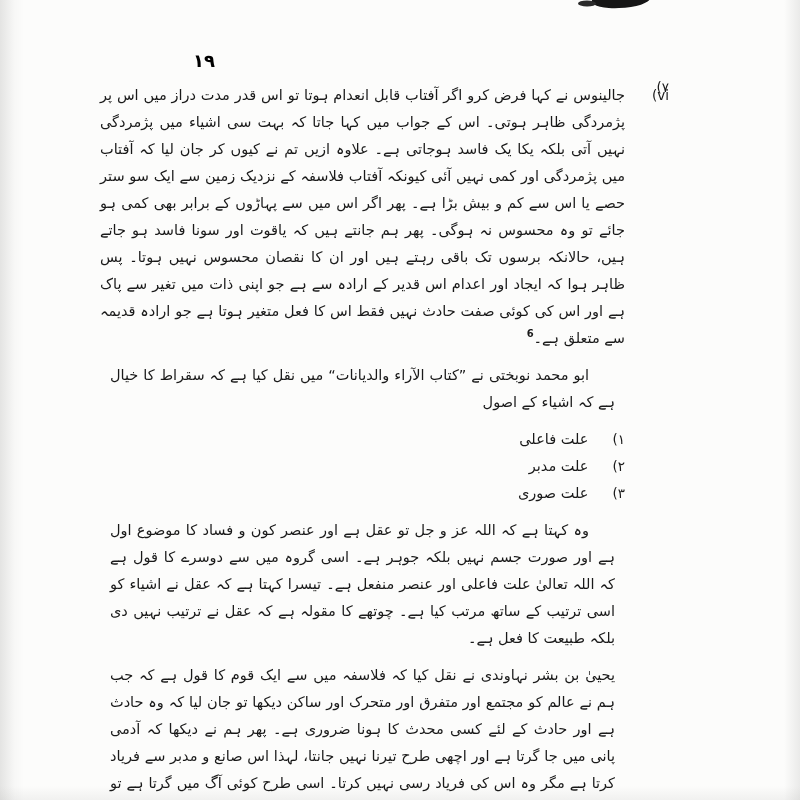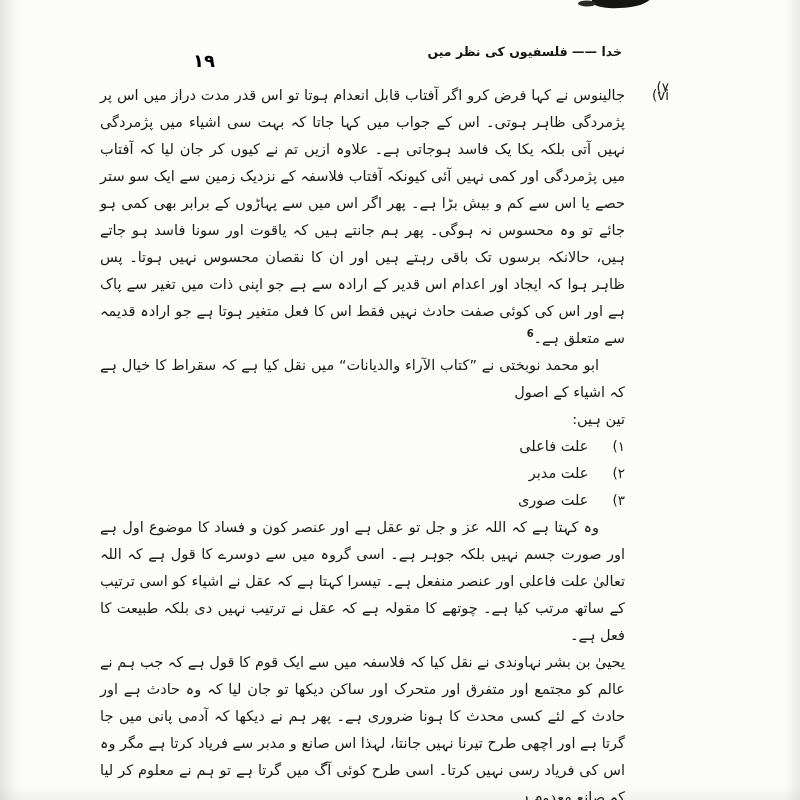--- a/index.html
+++ b/index.html
@@ -71,21 +71,21 @@
   }
   .numbered-item { position:relative; }
   .numbered-item .marker {
     position:absolute; right:-44px; top:0px;
     direction:ltr; unicode-bidi:bidi-override;
     font-size:13.5px;
     white-space:nowrap;
   }
   .item-vi { margin-top:8px; }
   .fn-ref { font-size:10px; font-weight:bold; vertical-align:super; line-height:0; }
-  .para { margin:0; }
+  .para { margin:10px; }
   .indent { text-indent:26px; }
   .list-heading { text-align:right; }
   .principles-list { margin:0; }
   .list-row {
     display:flex; flex-direction:row;
     gap:24px;
     justify-content:flex-start; 
     line-height:27px;
   }
   .list-row .num {
@@ -96,39 +96,37 @@
 </head>
 <body>
 
 <div class="page">
 
   <div class="edge-left"></div>
   <div class="edge-right"></div>
   <div class="edge-bottom"></div>
   <div class="blob"></div>
 
-  <div class="running-title">خدا —— فلسفیوں کی نظر میں</div>
 
   <div class="page-number">۱۹</div>
 
   <div class="content">
 
 
     <div class="numbered-item item-7">
       <span class="marker">(۷</span>
     </div>
 
     <div class="numbered-item item-vi">
       <span class="marker">(vi</span>
       <span class="item-text">جالینوس نے کہا فرض کرو اگر آفتاب قابل انعدام ہوتا تو اس قدر مدت دراز میں اس پر پژمردگی ظاہر ہوتی۔ اس کے جواب میں کہا جاتا کہ بہت سی اشیاء میں پژمردگی نہیں آتی بلکہ یکا یک فاسد ہوجاتی ہے۔ علاوہ ازیں تم نے کیوں کر جان لیا کہ آفتاب میں پژمردگی اور کمی نہیں آئی کیونکہ آفتاب فلاسفہ کے نزدیک زمین سے ایک سو ستر حصے یا اس سے کم و بیش بڑا ہے۔ پھر اگر اس میں سے پہاڑوں کے برابر بھی کمی ہو جائے تو وہ محسوس نہ ہوگی۔ پھر ہم جانتے ہیں کہ یاقوت اور سونا فاسد ہو جاتے ہیں، حالانکہ برسوں تک باقی رہتے ہیں اور ان کا نقصان محسوس نہیں ہوتا۔ پس ظاہر ہوا کہ ایجاد اور اعدام اس قدیر کے ارادہ سے ہے جو اپنی ذات میں تغیر سے پاک ہے اور اس کی کوئی صفت حادث نہیں فقط اس کا فعل متغیر ہوتا ہے جو ارادہ قدیمہ سے متعلق ہے۔</span><sup class="fn-ref">6</sup>
     </div>
 
     <p class="para indent">ابو محمد نوبختی نے ”کتاب الآراء والدیانات“ میں نقل کیا ہے کہ سقراط کا خیال ہے کہ اشیاء کے اصول</p>
 
-    <div class="list-heading">تین ہیں:</div>
 
     <div class="principles-list">
       <div class="list-row">
         <span class="num">(۱</span>
         <span class="lbl">علت فاعلی</span>
       </div>
       <div class="list-row">
         <span class="num">(۲</span>
         <span class="lbl">علت مدبر</span>
       </div>

